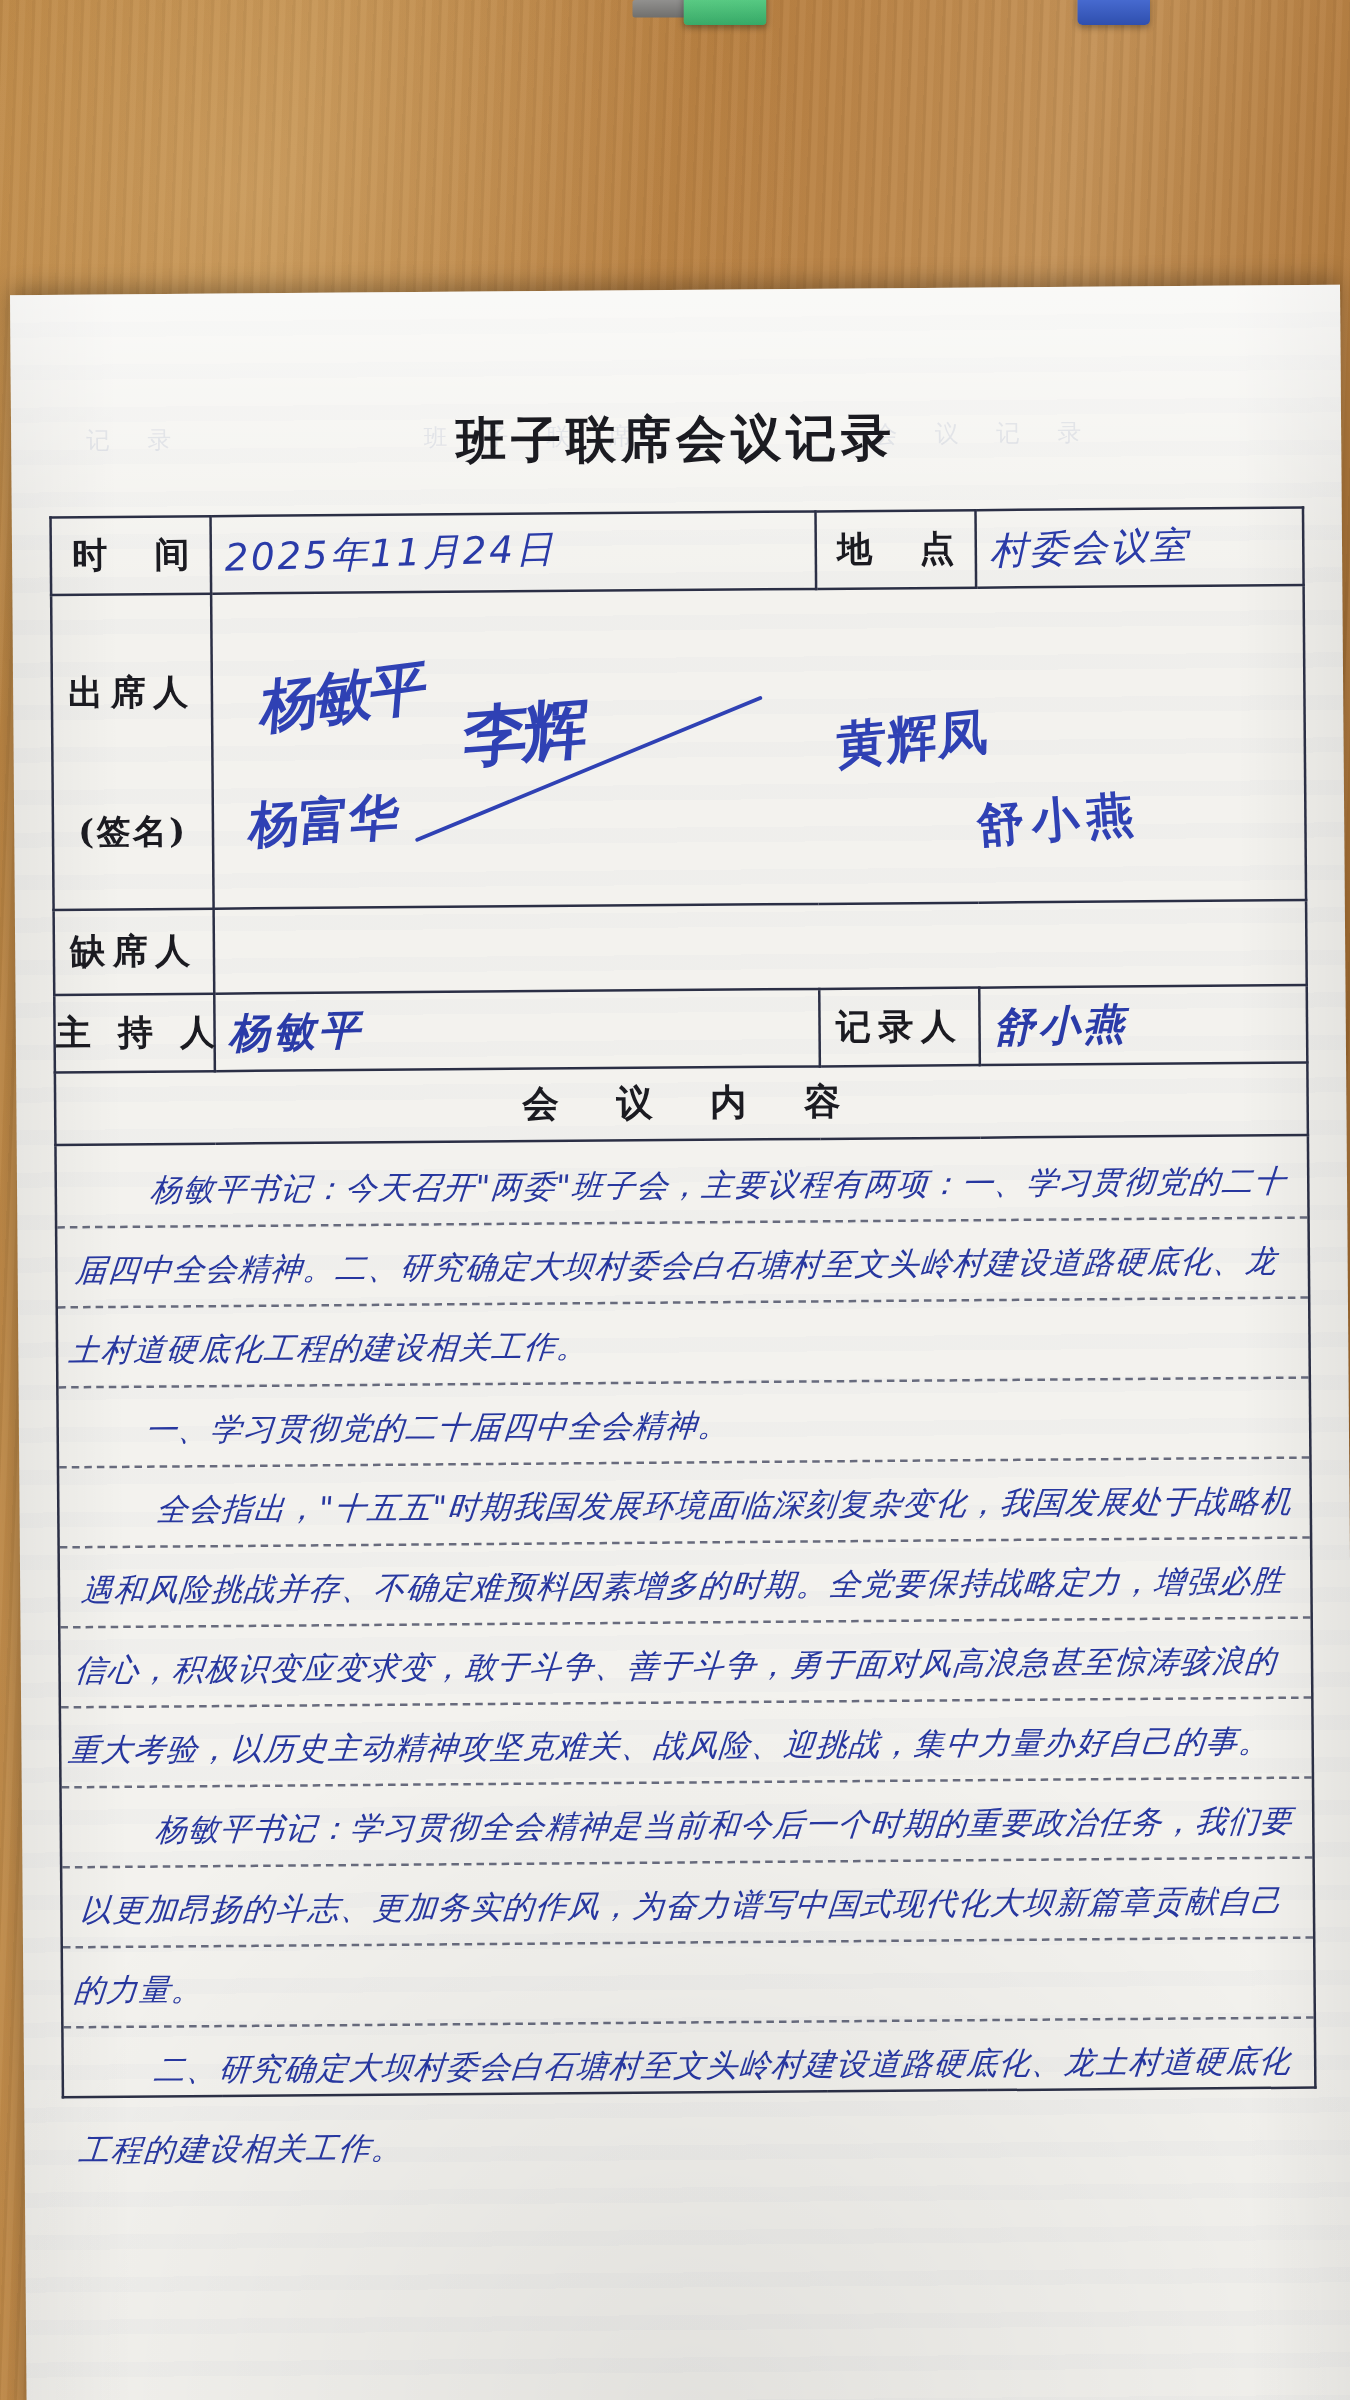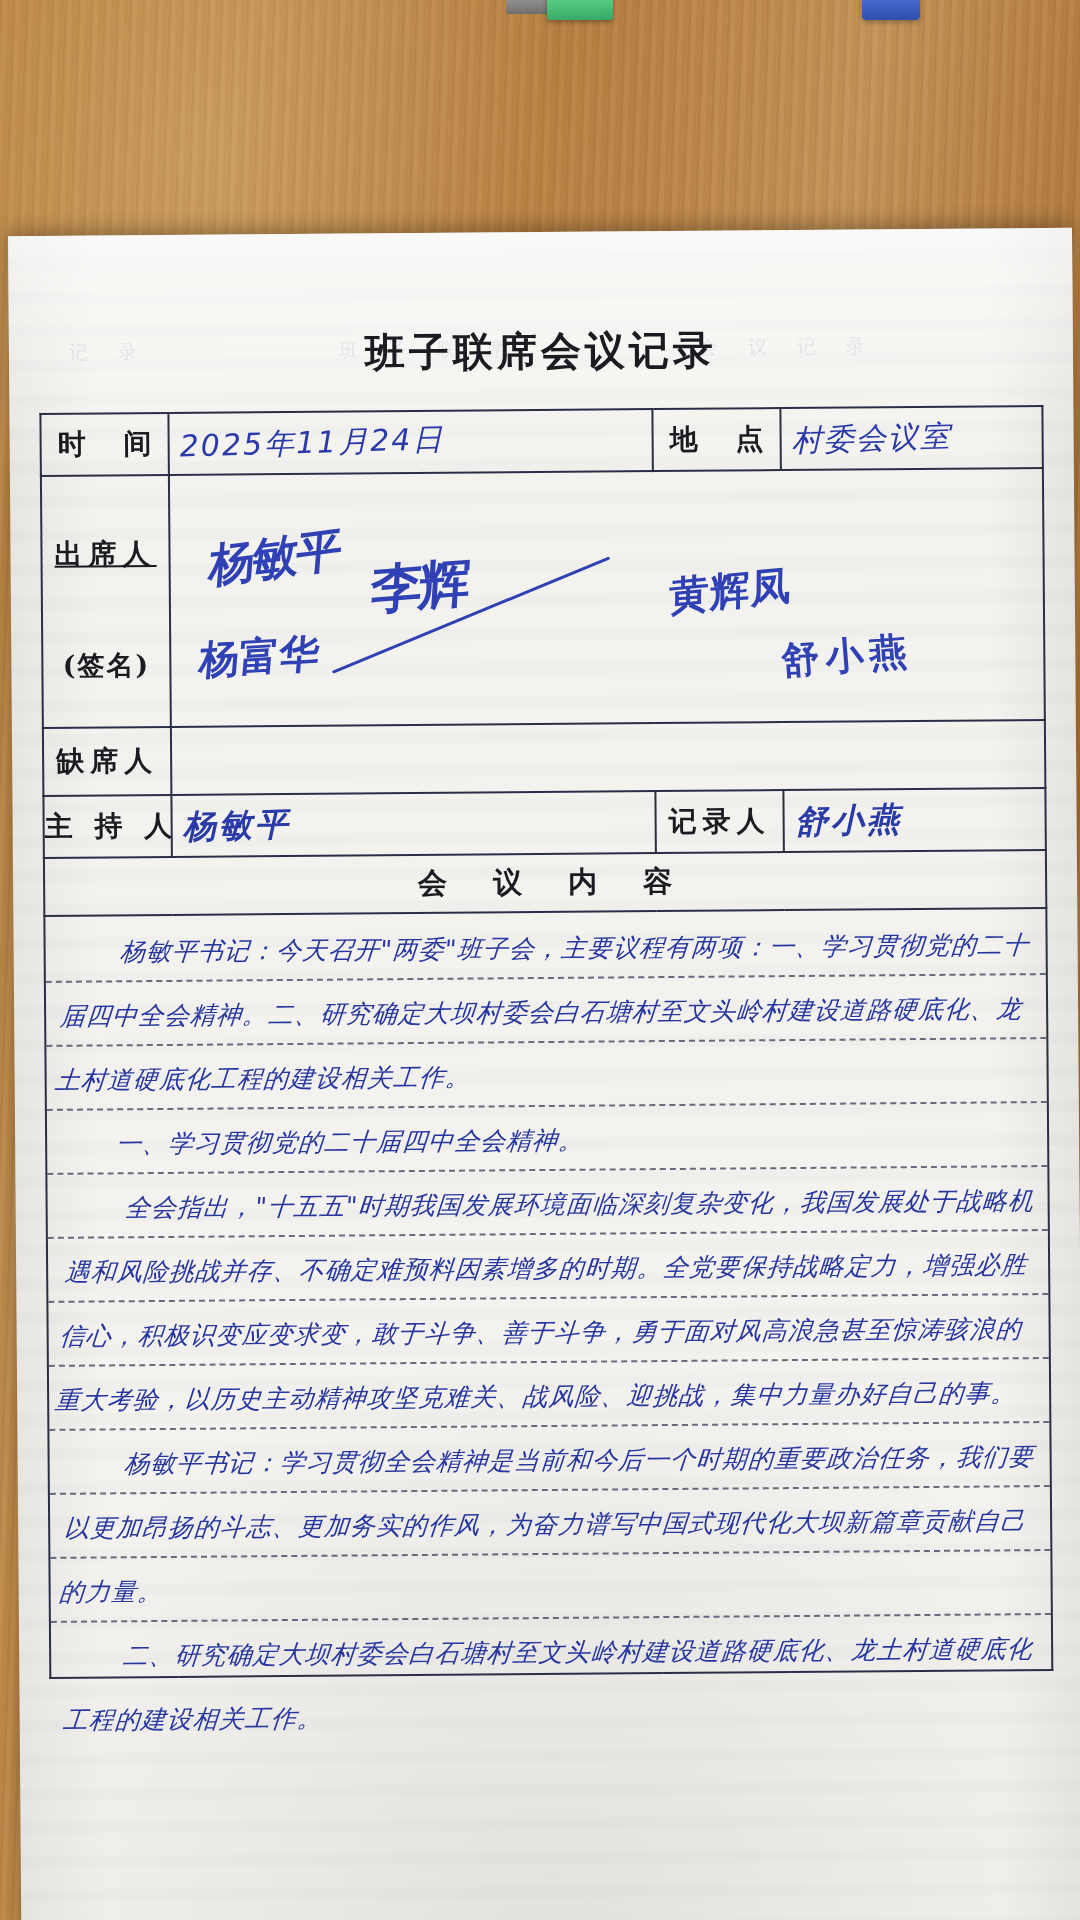--- a/index.html
+++ b/index.html
@@ -145,21 +145,21 @@
   #sig-2 { left:200px; top:78px;  font-size:52px; transform:rotate(-4deg) skewX(-8deg);  letter-spacing:-4px; }
   #sig-3 { left:498px; top:92px;  font-size:40px; transform:rotate(-5deg) skewX(-6deg);  letter-spacing:1px; }
   #sig-4 { left:28px;  top:154px; font-size:40px; transform:rotate(-3deg) skewX(-8deg);  letter-spacing:0px; }
   #sig-5 { left:610px; top:160px; font-size:38px; transform:rotate(-4deg);               letter-spacing:6px; }
   .slash {
     position:absolute; left:150px; top:140px; width:300px; height:3px;
     background:#2f41b4; transform:rotate(-22deg); border-radius:2px;
   }
   
   td#attend-lbl { height:250px; vertical-align:top; }
-  #attend-lbl .l1 { margin-top:16px;text-decoration:underline; }
+  #attend-lbl .l1 { margin-top:16px; }
   #attend-lbl .l2 { margin-top:74px; font-size:27px; letter-spacing:2px; }
 
   
   td.content-head {
     height:58px;
     text-align:center;
     font-family:"DejaVu Serif", serif;
     font-weight:bold;
     font-size:29px;
     letter-spacing:18px;

